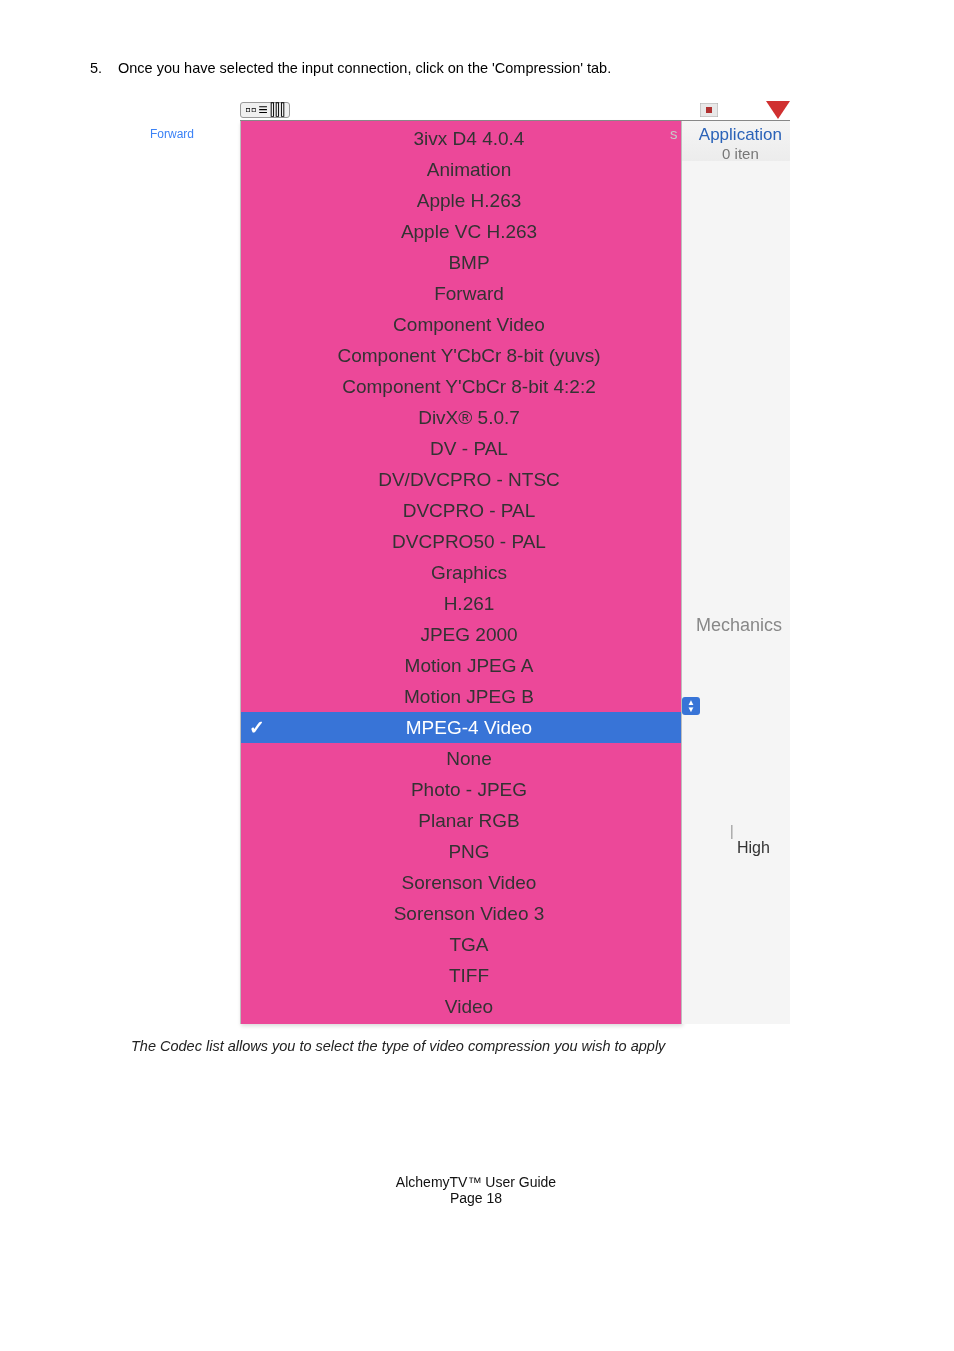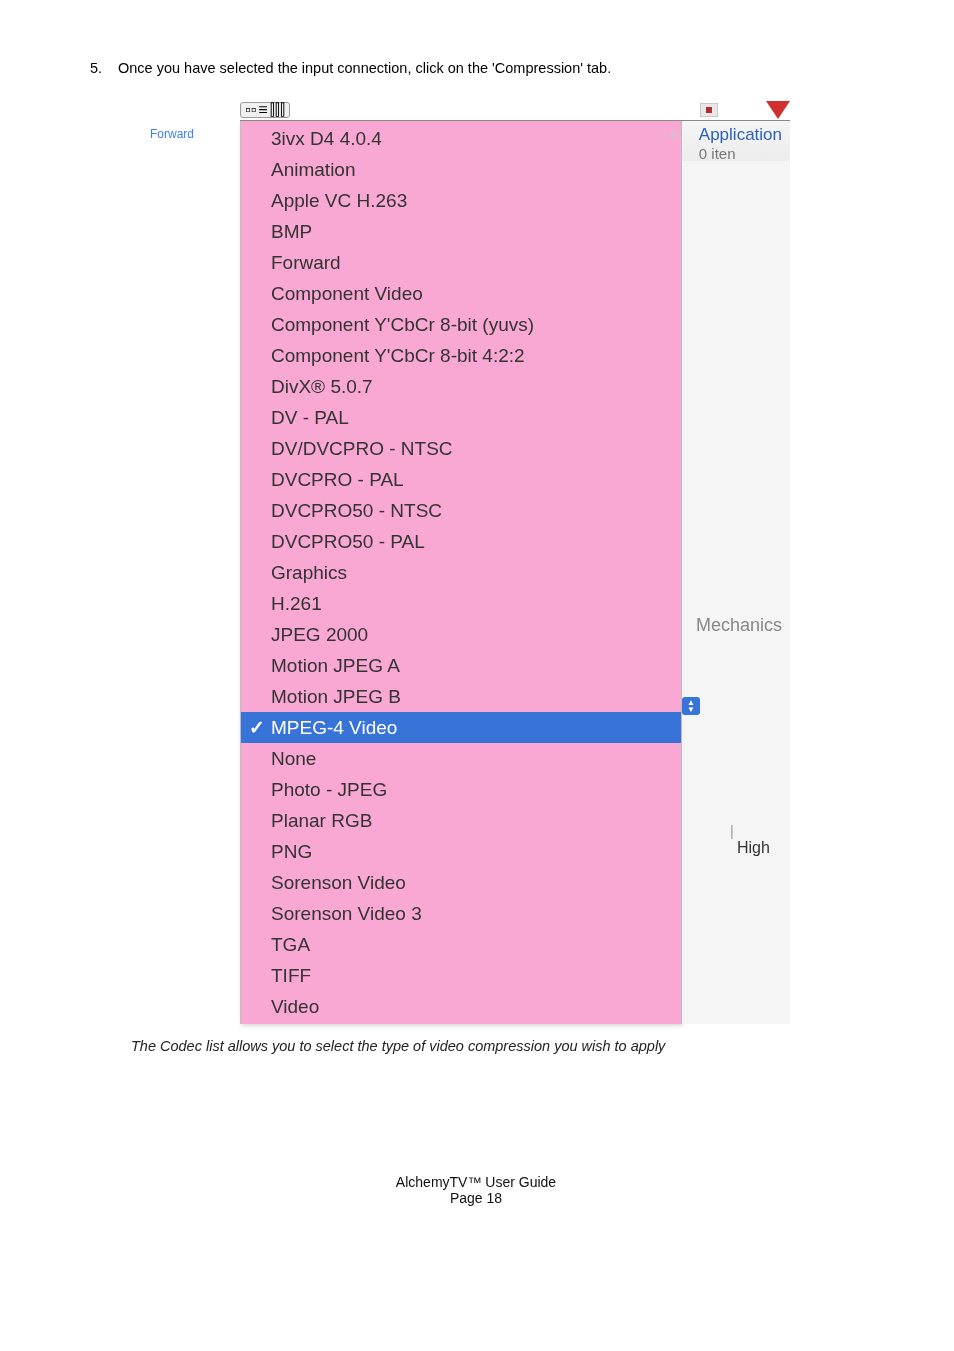--- a/index.html
+++ b/index.html
@@ -60,29 +60,30 @@
     width: 90px;
     padding-top: 6px;
   }
   .forward-label {
     color: #3b82f6;
     font-size: 12px;
     font-family: Liberation Sans, sans-serif;
   }
   .menu-box {
     flex: 1;
-    background: #f9a8d4;
+    background: #ec4899;
     border: 1px solid #bdbdbd;
     border-top: none;
     border-bottom: none;
     box-shadow: 1px 2px 4px rgba(0,0,0,0.15);
     font-family: "Lucida Grande", "Helvetica Neue", sans-serif;
     font-size: 19px;
     color: #333333;
     padding: 2px 0;
+    text-align: center;
   }
   .menu-item {
     padding: 2px 14px 2px 30px;
     line-height: 27px;
     white-space: nowrap;
     position: relative;
   }
   .menu-item.selected {
     background: #3874d7;
     color: #ffffff;
@@ -95,21 +96,21 @@
   }
   .right-col {
     width: 108px;
     position: relative;
     background: linear-gradient(#f5f5f5, #ececec 40px, #f5f5f5 40px);
   }
   .right-top {
     position: absolute;
     top: 4px;
     right: 8px;
-    text-align: left;
+    text-align: center;
     font-family: "Lucida Grande", sans-serif;
   }
   .app-label {
     color: #2a62b8;
     font-size: 17px;
   }
   .item-count {
     color: #777777;
     font-size: 15px;
   }
@@ -206,31 +207,31 @@
 
     <div class="content-row">
       <div class="left-col">
         <div class="forward-label">Forward</div>
       </div>
 
       <div class="menu-box" id="codec-menu">
 
       <div class="menu-item"><span>3ivx D4 4.0.4</span></div>
           <div class="menu-item"><span>Animation</span></div>
+          <div class="menu-item"><span>Apple H.263</span></div>
           <div class="menu-item"><span>Apple VC H.263</span></div>
           <div class="menu-item"><span>BMP</span></div>
           <div class="menu-item"><span>Forward</span></div>
           <div class="menu-item"><span>Component Video</span></div>
           <div class="menu-item"><span>Component Y'CbCr 8-bit (yuvs)</span></div>
           <div class="menu-item"><span>Component Y'CbCr 8-bit 4:2:2</span></div>
           <div class="menu-item"><span>DivX® 5.0.7</span></div>
           <div class="menu-item"><span>DV - PAL</span></div>
           <div class="menu-item"><span>DV/DVCPRO - NTSC</span></div>
           <div class="menu-item"><span>DVCPRO - PAL</span></div>
-          <div class="menu-item"><span>DVCPRO50 - NTSC</span></div>
           <div class="menu-item"><span>DVCPRO50 - PAL</span></div>
           <div class="menu-item"><span>Graphics</span></div>
           <div class="menu-item"><span>H.261</span></div>
           <div class="menu-item"><span>JPEG 2000</span></div>
           <div class="menu-item"><span>Motion JPEG A</span></div>
           <div class="menu-item"><span>Motion JPEG B</span></div>
           <div class="menu-item selected"><span class="checkmark">✓</span><span>MPEG-4 Video</span></div>
           <div class="menu-item"><span>None</span></div>
           <div class="menu-item"><span>Photo - JPEG</span></div>
           <div class="menu-item"><span>Planar RGB</span></div>

